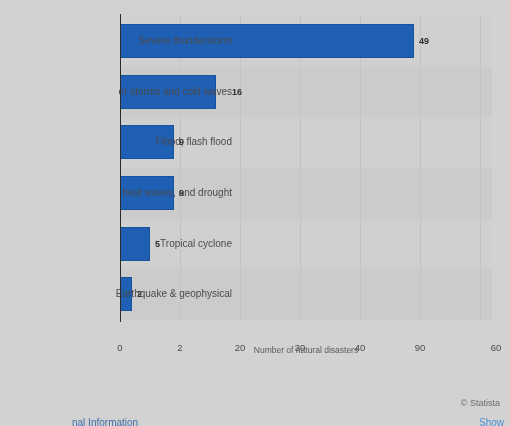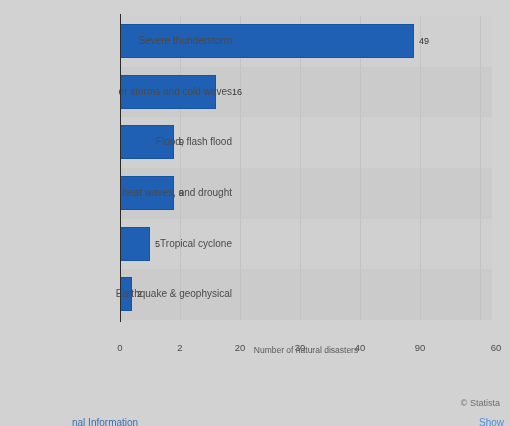--- a/index.html
+++ b/index.html
@@ -62,21 +62,21 @@
   .bar {
     position: absolute;
     height: 34px;
     background: #1f60b4;
     border: 1px solid #17539f;
     box-sizing: border-box;
   }
   .bar-value {
     position: absolute;
     font-size: 9px;
-    font-weight: normal;
+    font-weight: bold;
     color: #2e2e2e;
     line-height: 10px;
     white-space: nowrap;
   }
 
   
   .cat-label {
     position: absolute;
     left: -400px;
     width: 512px;

